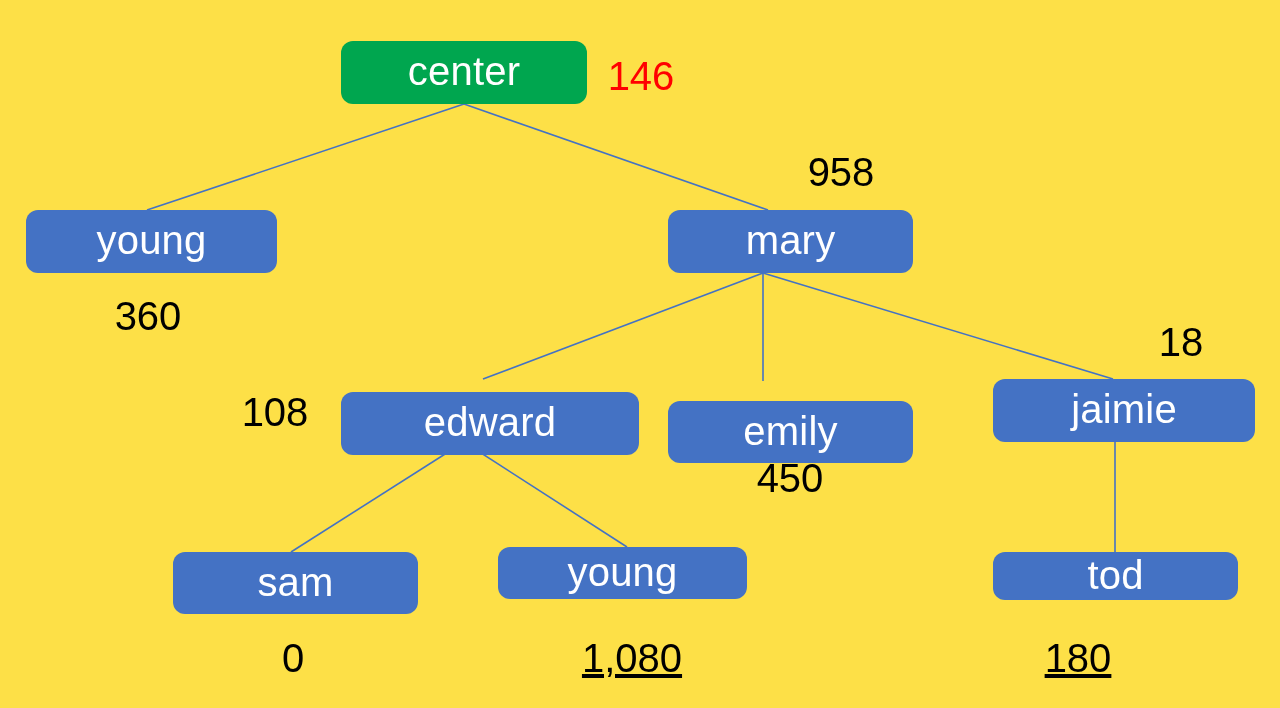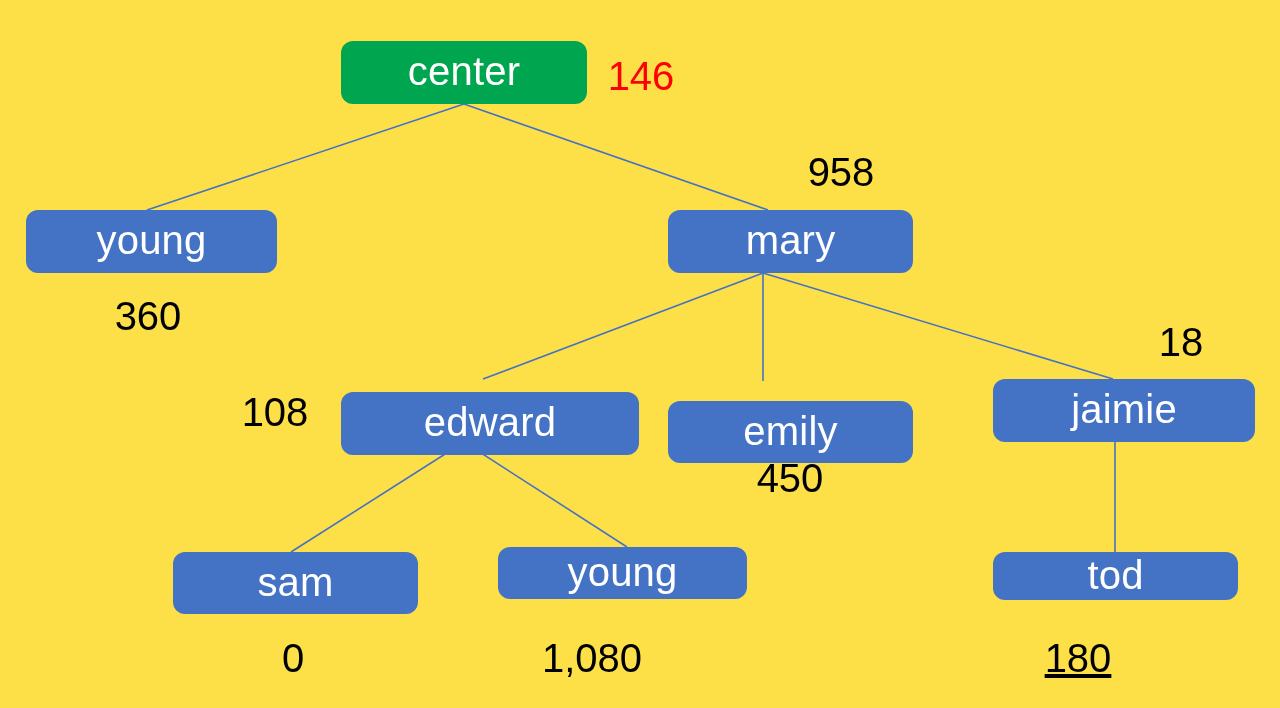--- a/index.html
+++ b/index.html
@@ -98,16 +98,16 @@
       </div>
     </div>
   <div id="values">
       <div class="vlabel red" style="left: 641px; top: 56px; color: rgb(255, 0, 0);">146</div>
       <div class="vlabel" style="left: 148px; top: 296px; color: rgb(0, 0, 0);">360</div>
       <div class="vlabel" style="left: 841px; top: 152px; color: rgb(0, 0, 0);">958</div>
       <div class="vlabel" style="left: 275px; top: 392px; color: rgb(0, 0, 0);">108</div>
       <div class="vlabel" style="left: 790px; top: 458px; color: rgb(0, 0, 0); text-align: right;">450</div>
       <div class="vlabel" style="left: 1181px; top: 322px; color: rgb(0, 0, 0);">18</div>
       <div class="vlabel" style="left: 293px; top: 638px; color: rgb(0, 0, 0);">0</div>
-      <div class="vlabel" style="left: 592px; top: 638px; color: rgb(0, 0, 0);">1,080</div>
+      <div class="vlabel" style="left: 632px; top: 638px; color: rgb(0, 0, 0); text-decoration: underline;">1,080</div>
       <div class="vlabel" style="left: 1078px; top: 638px; color: rgb(0, 0, 0); text-decoration: underline;">180</div>
     </div>
 </div>
 
 </body></html>

